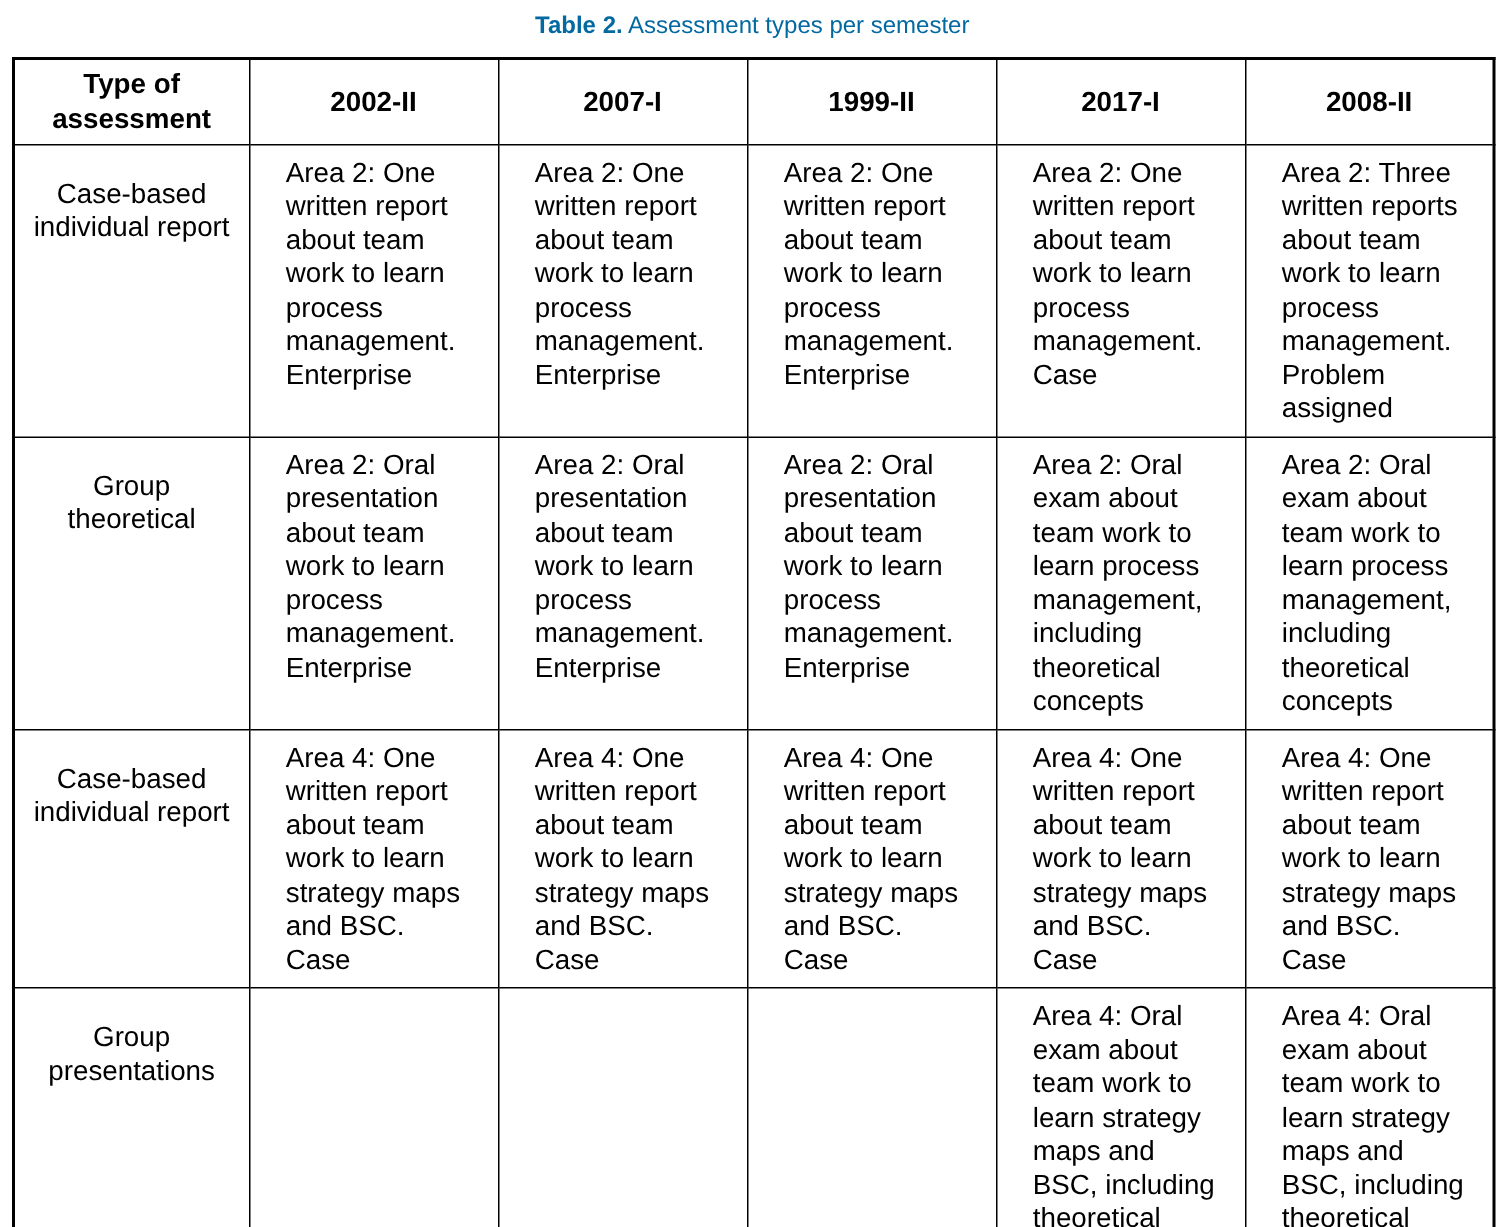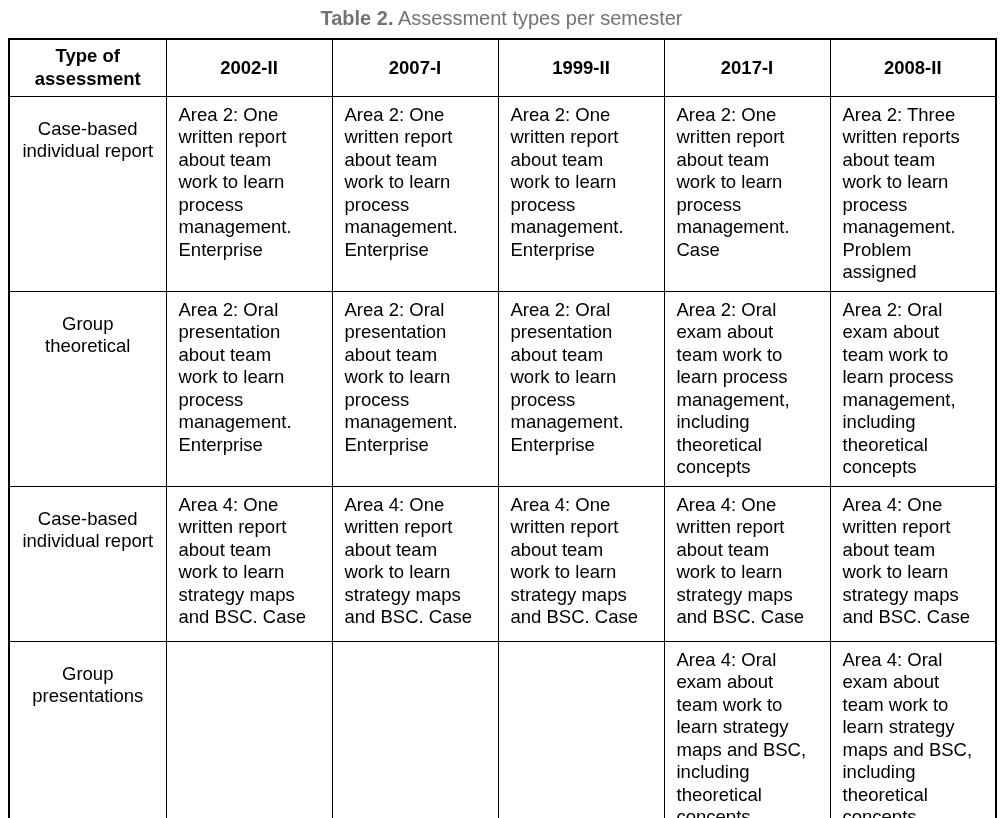--- a/index.html
+++ b/index.html
@@ -13,23 +13,23 @@
     width: 1000px;
     height: 818px;
     box-sizing: border-box;
     background: #ffffff;
     overflow: hidden;
   }
   .caption {
     width: 987px;
     margin: 6px 0 0 8px;
     text-align: center;
-    font-size: 20px;
+    font-size: 16px;
     line-height: 24px;
-    color: #737373;
+    color: #0369a1;
   }
   .caption .cap-label { font-weight: bold; }
   table.assessment {
     border-collapse: collapse;
     table-layout: fixed;
     margin: 8px 0 0 8px;
     width: 987px;
     border: 2px solid #000000;
     background: #ffffff;
   }
@@ -51,21 +51,21 @@
   }
   td.row-label {
     text-align: center;
     vertical-align: top;
     padding: 21px 8px;
     font-weight: normal;
   }
   td.data-cell {
     text-align: left;
     vertical-align: top;
-    padding: 7px 17px 7px 12px;
+    padding: 7px 17px 7px 24px;
   }
   tbody tr:nth-child(1) { height: 176px; }
   tbody tr:nth-child(2) { height: 187px; }
   tbody tr:nth-child(3) { height: 155px; }
   tbody tr:nth-child(4) { height: 199px; }
 </style>
 </head>
 <body>
 
 <div class="page">

